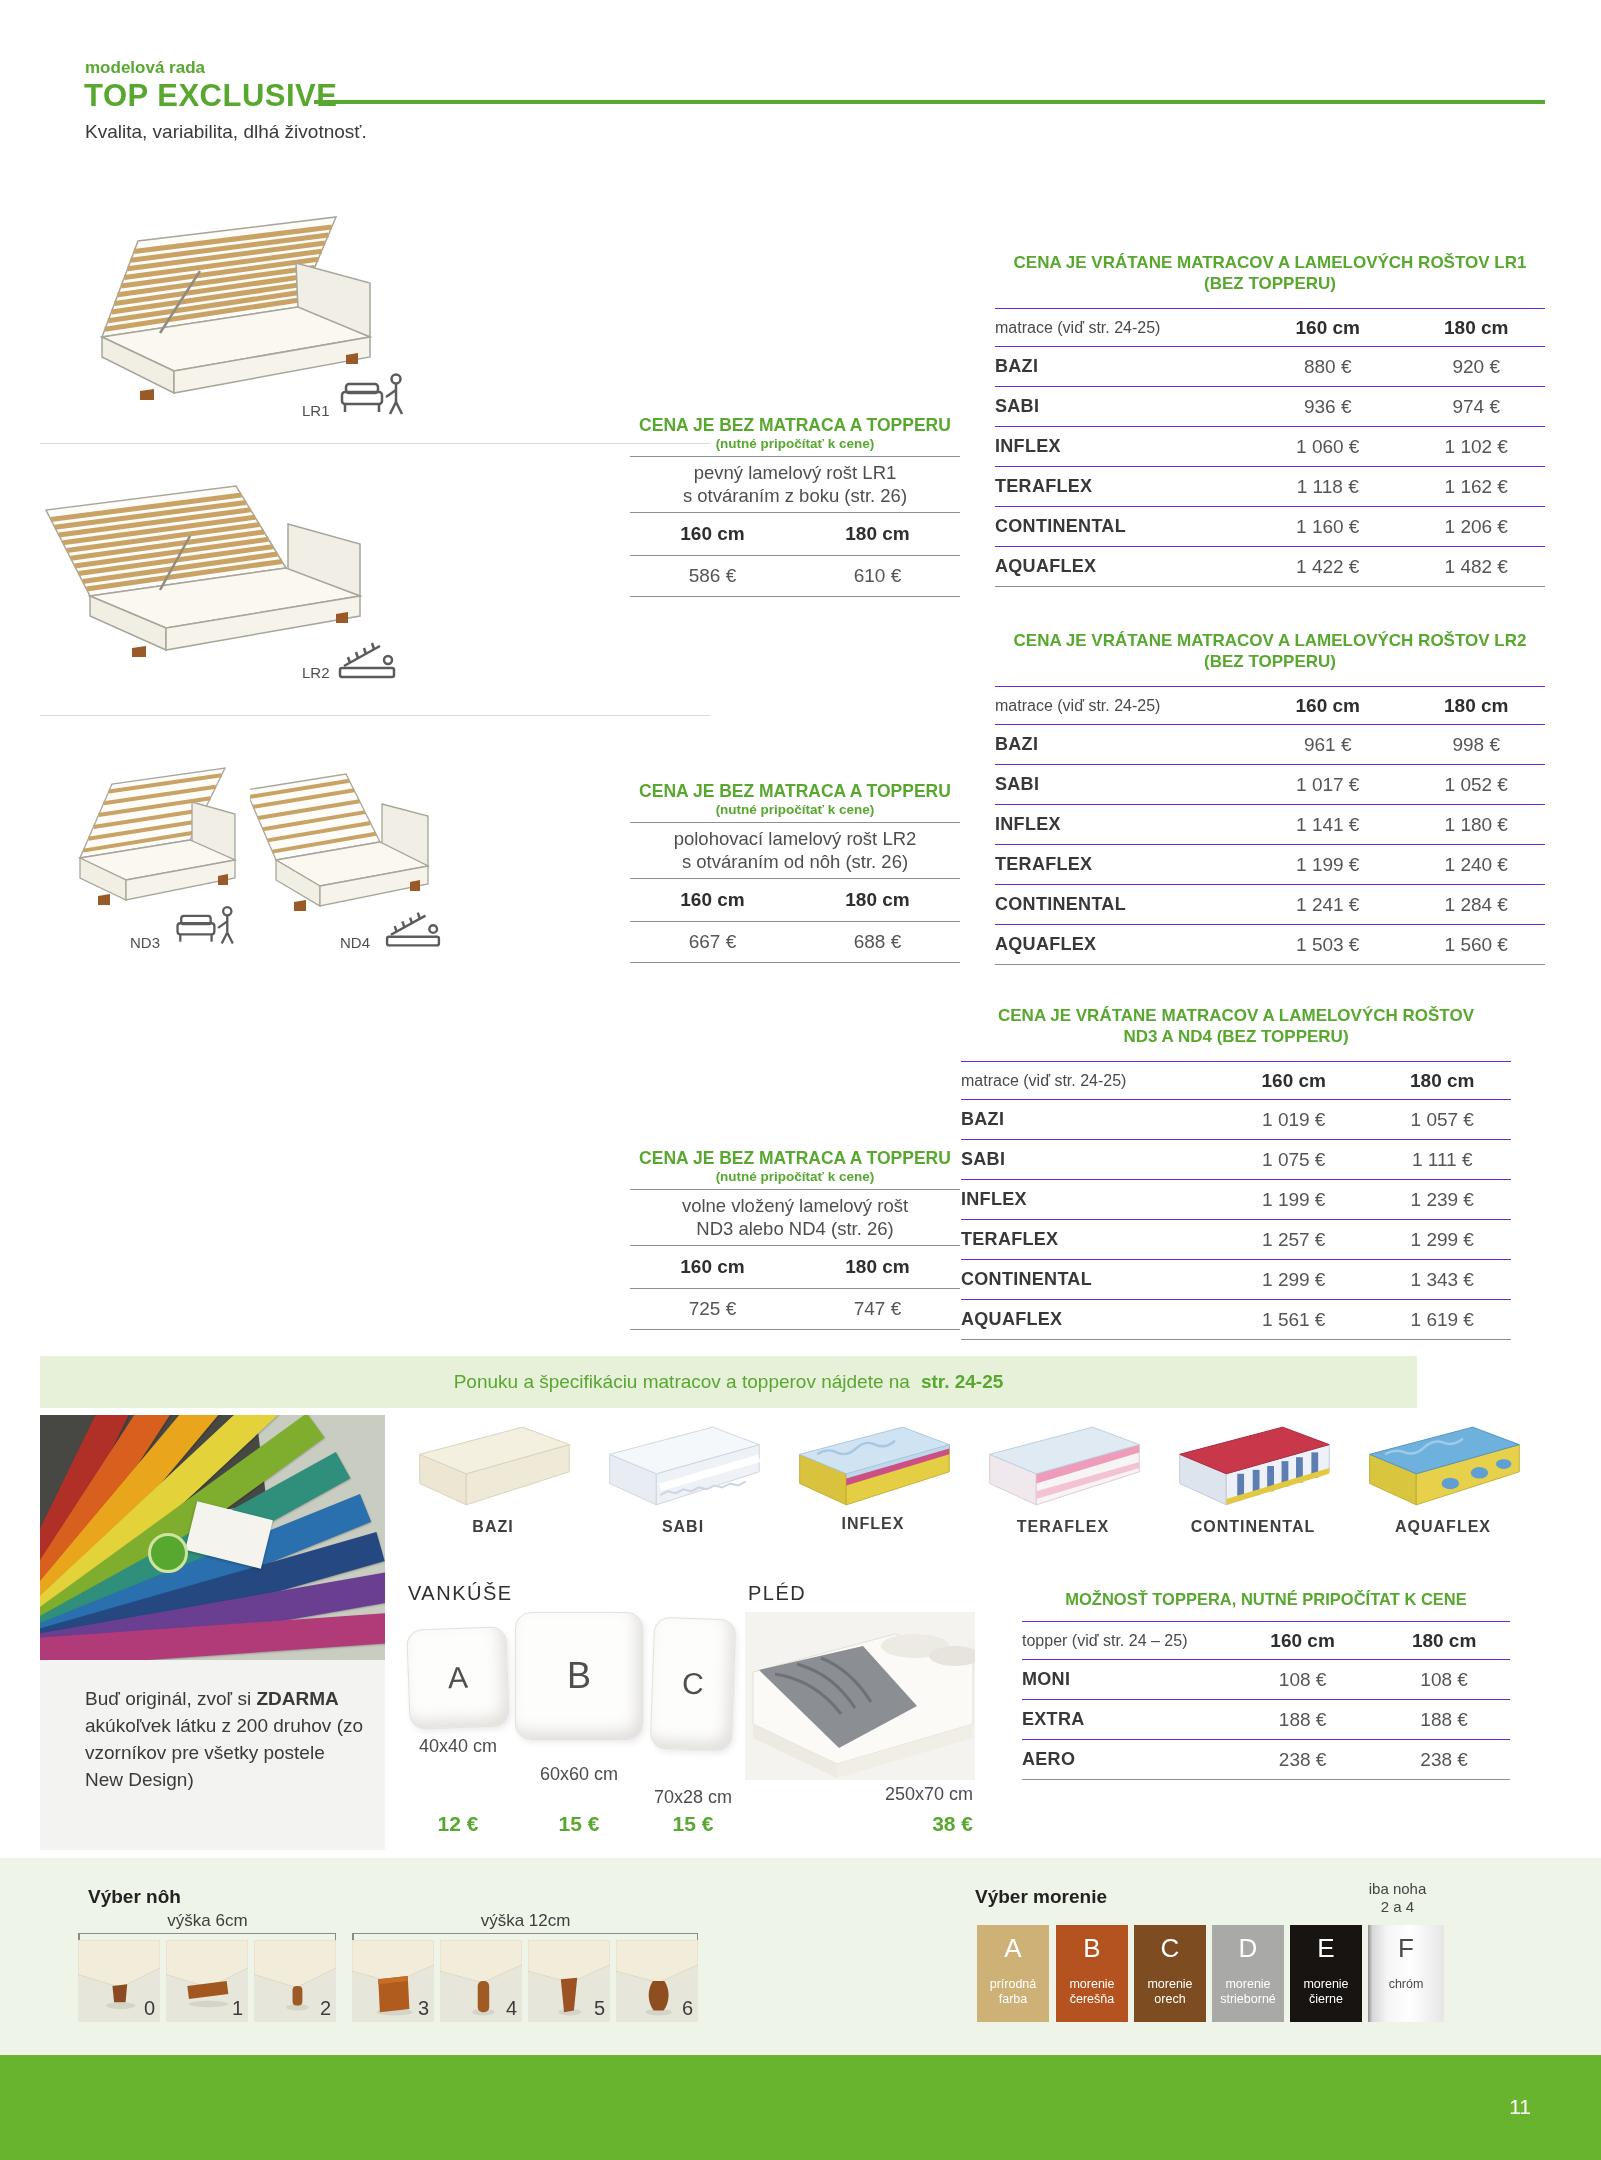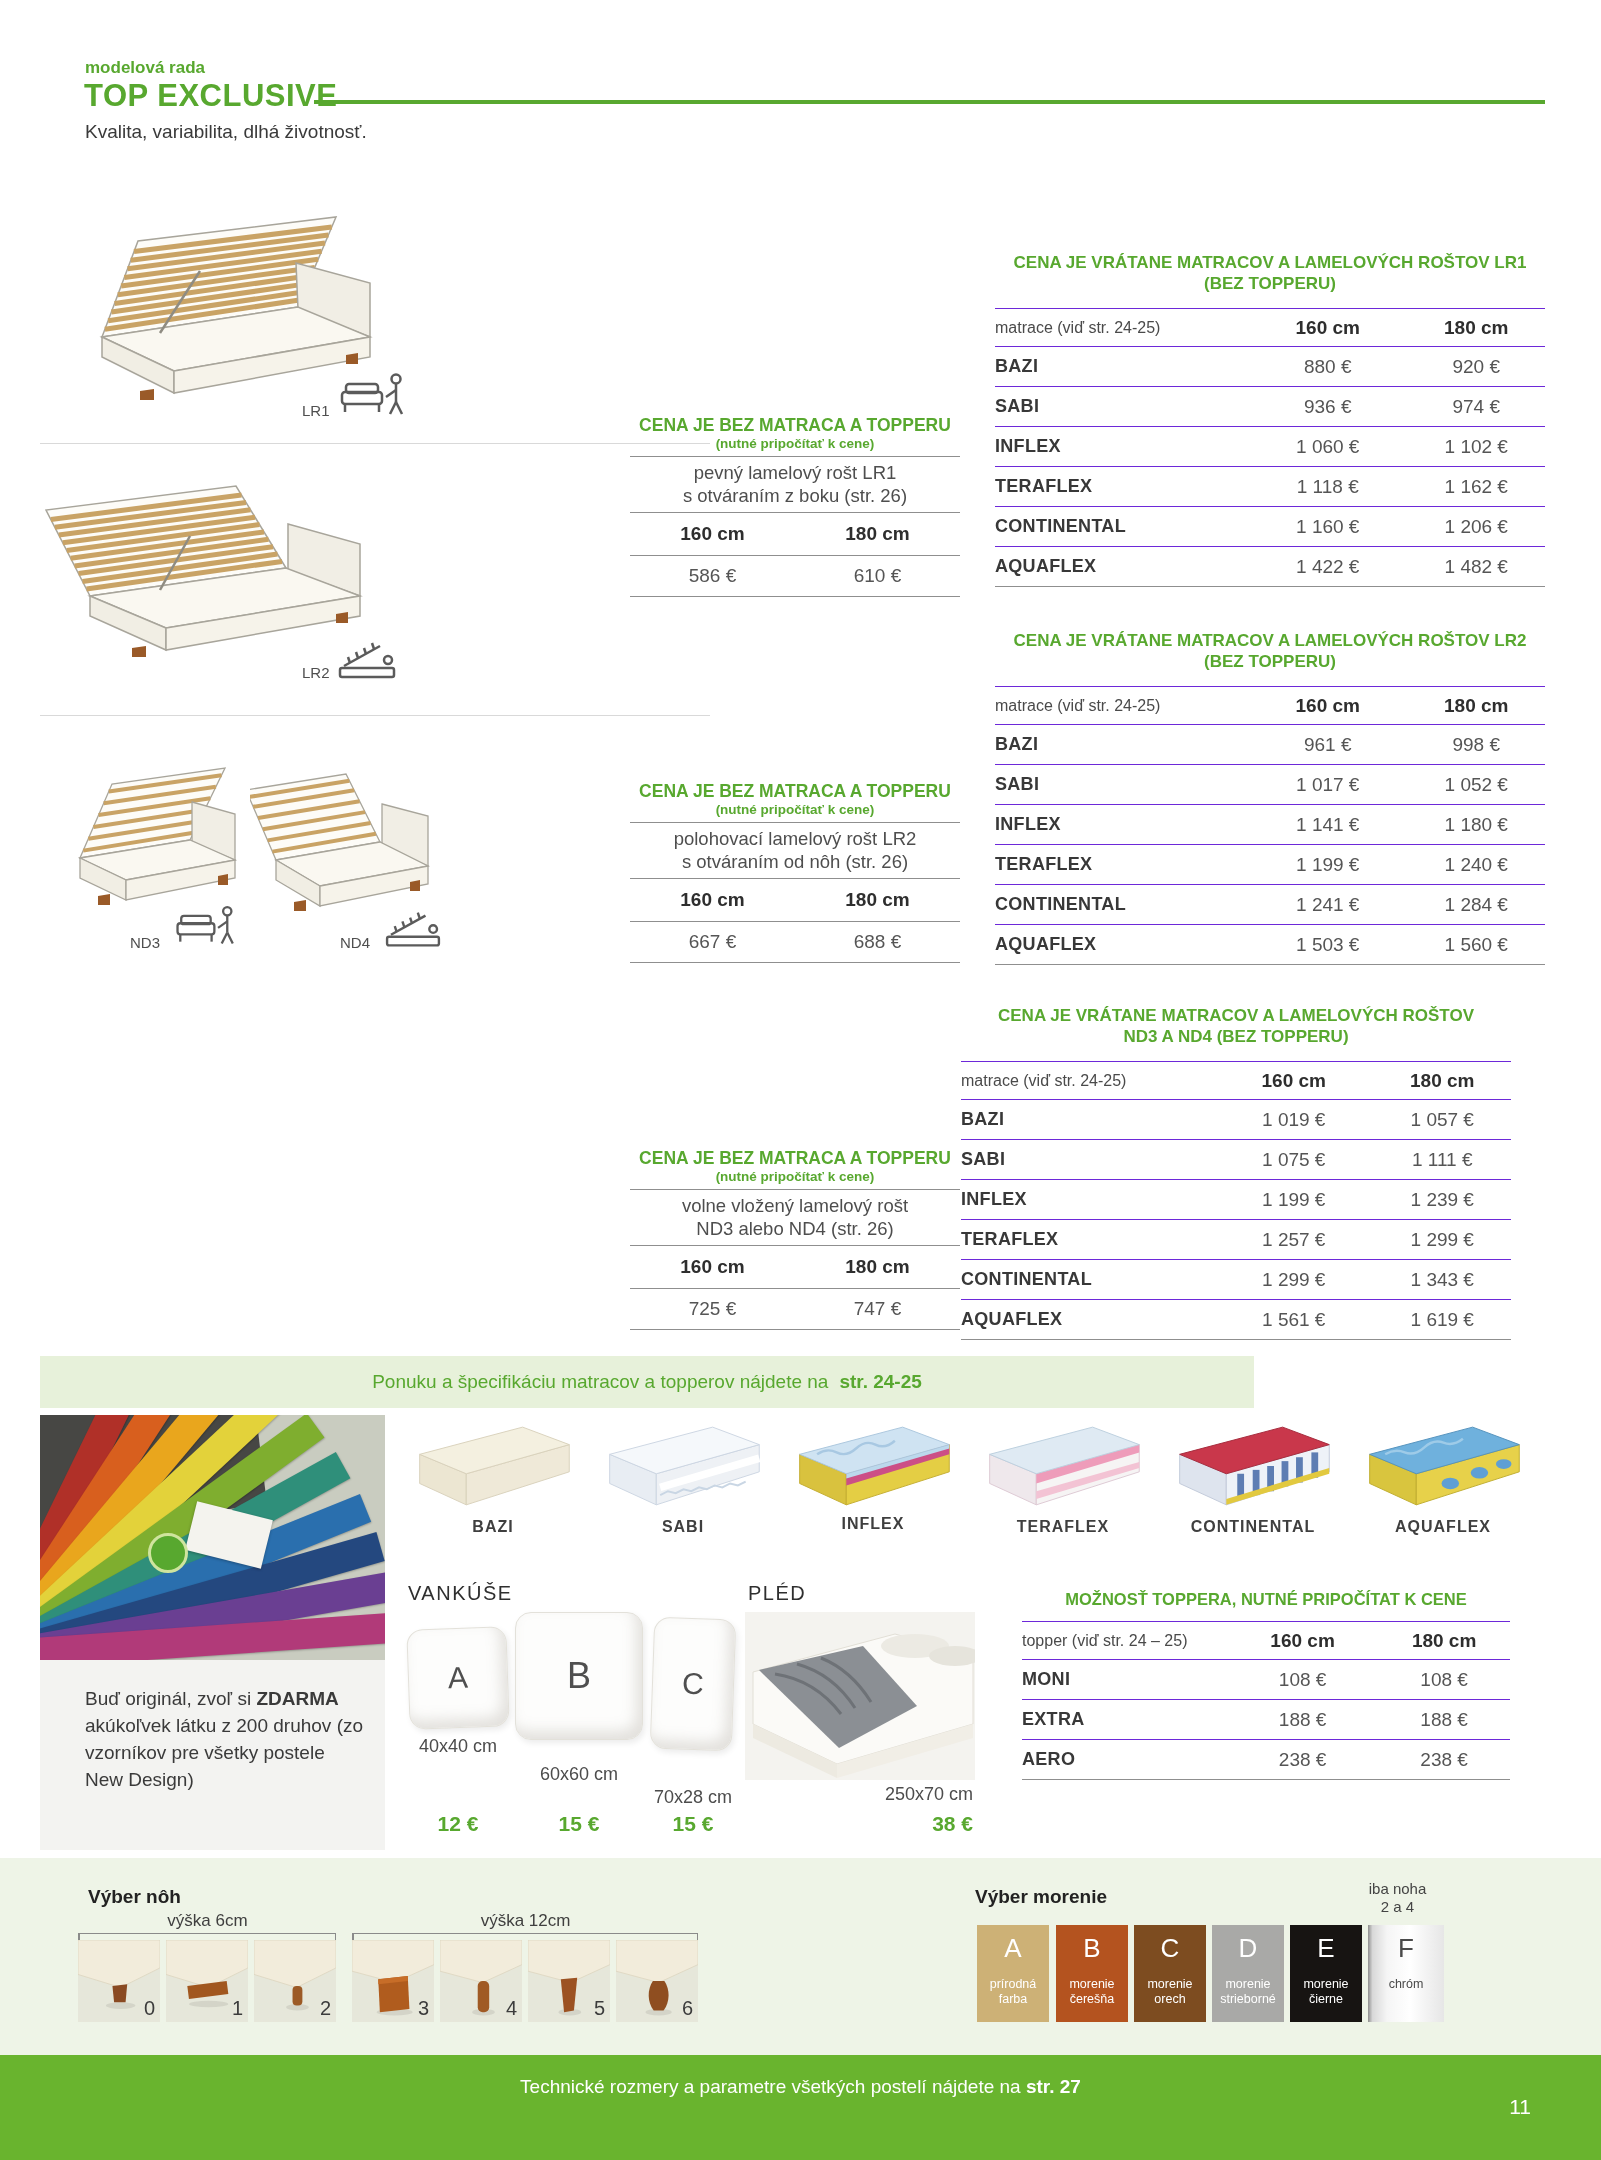--- a/index.html
+++ b/index.html
@@ -441,21 +441,21 @@
           <div class="tcell c2">1 343 €</div>
         </div>
         <div class="trow">
           <div class="tcell c0">AQUAFLEX</div>
           <div class="tcell c1">1 561 €</div>
           <div class="tcell c2">1 619 €</div>
         </div>
       </div>
   </div>
 
-  <div class="abs banner" style="left:40px;top:1356px;width:1214px;height:52px;">
+  <div class="abs banner" style="left:40px;top:1356px;width:1377px;height:52px;">
     <span>Ponuku a špecifikáciu matracov a topperov nájdete na </span>
       <b>str. 24-25</b>
   </div>
 
   <div class="abs fabric" style="left:40px;top:1415px;">
     <div class="fab-dark"></div>
     <div class="strip" style="background:#b03028;transform:rotate(-64deg);"></div>
     <div class="strip" style="background:#d85f1e;transform:rotate(-57deg);"></div>
     <div class="strip" style="background:#e9a61d;transform:rotate(-50deg);"></div>
     <div class="strip" style="background:#e3d23a;transform:rotate(-43deg);"></div>
@@ -697,17 +697,16 @@
   <div class="abs swatch" style="left: 1290px; top: 1925px; background: rgb(23, 20, 18);">
     <span class="sw-letter">E</span>
     <span class="sw-lbl"><span>morenie</span><br><span>čierne</span></span>
   </div>
   <div class="abs swatch dark" style="left: 1368px; top: 1925px; background: linear-gradient(90deg, rgb(143, 143, 143) 0px, rgb(216, 216, 216) 6%, rgb(245, 245, 245) 25%, rgb(255, 255, 255) 55%, rgb(230, 230, 230) 100%);">
     <span class="sw-letter">F</span>
     <span class="sw-lbl"><span>chróm</span></span>
   </div>
 
   <div class="abs footer" style="left:0;top:2055px;width:1601px;height:105px;">
-    <div class="fl"><span>Technické rozmery a parametre všetkých postelí nájdete na </span><b>str. 27</b></div>
     <div class="abs pagenum" style="right:70px;top:40px;">11</div>
   </div>
 
 </div>
 
 </body></html>

